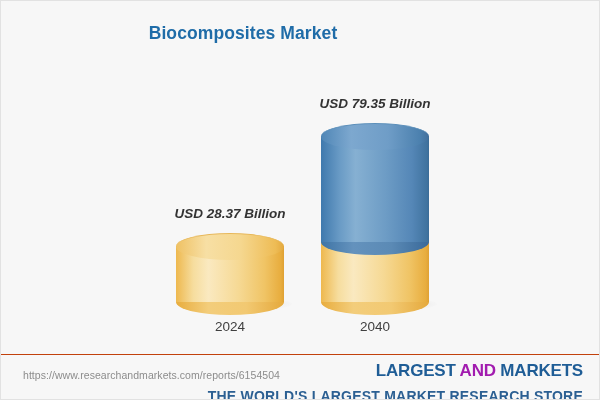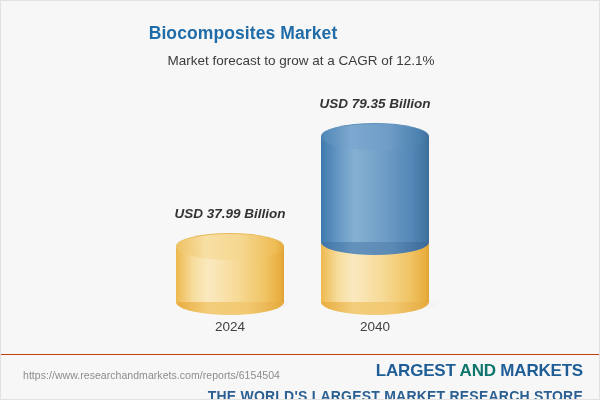--- a/index.html
+++ b/index.html
@@ -166,45 +166,44 @@
     text-align: right;
   }
   #logo-wordmark {
     font-size: 17px;
     font-weight: bold;
     letter-spacing: -0.2px;
     line-height: 19px;
     white-space: nowrap;
   }
   #logo-wordmark .w1, #logo-wordmark .w3 { color: #1f5d96; }
-  #logo-wordmark .w2 { color: #0f766e; }
+  #logo-wordmark .w2 { color: #a21caf; }
   #logo-tagline {
     font-size: 14px;
     font-weight: bold;
     color: #2b5f92;
     letter-spacing: 0.22px;
     line-height: 11px;
     white-space: nowrap;
     margin-top: 11px;
     text-decoration: underline;
   }
 </style>
 </head>
 <body>
 
 <div id="card">
 
   <div id="chart-title">Biocomposites Market</div>
-  <div id="chart-subtitle">Market forecast to grow at a CAGR of 12.1%</div>
 
   <div id="plot">
 
     <div class="bar-group" style="left:175px; top:0;">
 
-      <div class="value-label" style="top:205px;">USD 37.99 Billion</div>
+      <div class="value-label" style="top:205px;">USD 28.37 Billion</div>
 
       <div class="cyl-shadow" style="top:296px;"></div>
 
       <div class="cyl yellow">
 
         <div class="cyl-cap cap-bottom" style="top:288px;"></div>
 
         <div class="cyl-body" style="top:245px; height:56px;"></div>
 
         <div class="cyl-cap cap-top" style="top:232px;"></div>

